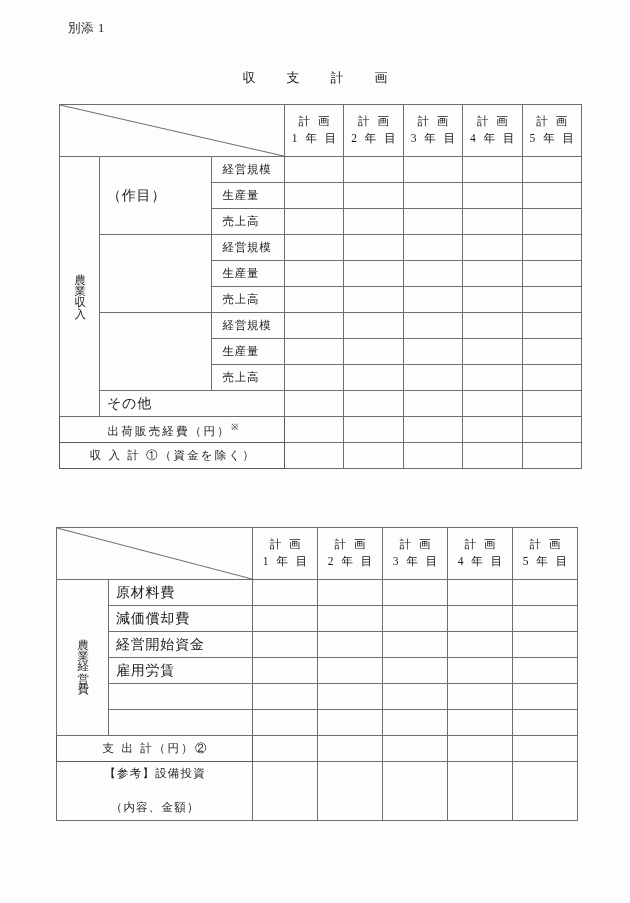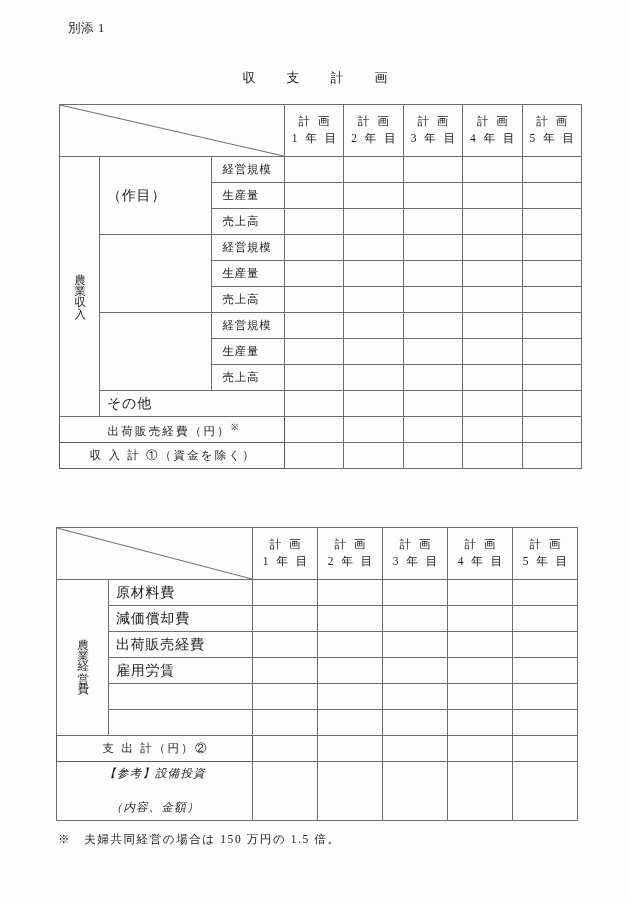--- a/index.html
+++ b/index.html
@@ -343,21 +343,21 @@
       </tr>
       <tr>
         <td class="item-cell">減価償却費</td>
         <td></td>
         <td></td>
         <td></td>
         <td></td>
         <td></td>
       </tr>
       <tr>
-        <td class="item-cell">出荷販売経費</td>
+        <td class="item-cell">経営開始資金</td>
         <td></td>
         <td></td>
         <td></td>
         <td></td>
         <td></td>
       </tr>
       <tr>
         <td class="item-cell">雇用労賃</td>
         <td></td>
         <td></td>
@@ -385,28 +385,27 @@
       <tr>
         <td class="total-cell thick" colspan="2">支 出 計（円）②</td>
         <td></td>
         <td></td>
         <td></td>
         <td></td>
         <td></td>
       </tr>
 
       <tr>
-        <td class="two-line" colspan="2" style="height:50px;font-style:italic;">
+        <td class="two-line" colspan="2" style="height:50px;">
           <span>【参考】設備投資</span>
           <span class="l2">（内容、金額）</span>
         </td>
         <td></td>
         <td></td>
         <td></td>
         <td></td>
         <td></td>
       </tr>
     </tbody>
   </table>
 
-  <div class="note" style="left:58px; top:832px;">※　夫婦共同経営の場合は 150 万円の 1.5 倍。</div>
 
 </div>
 
 </body></html>

